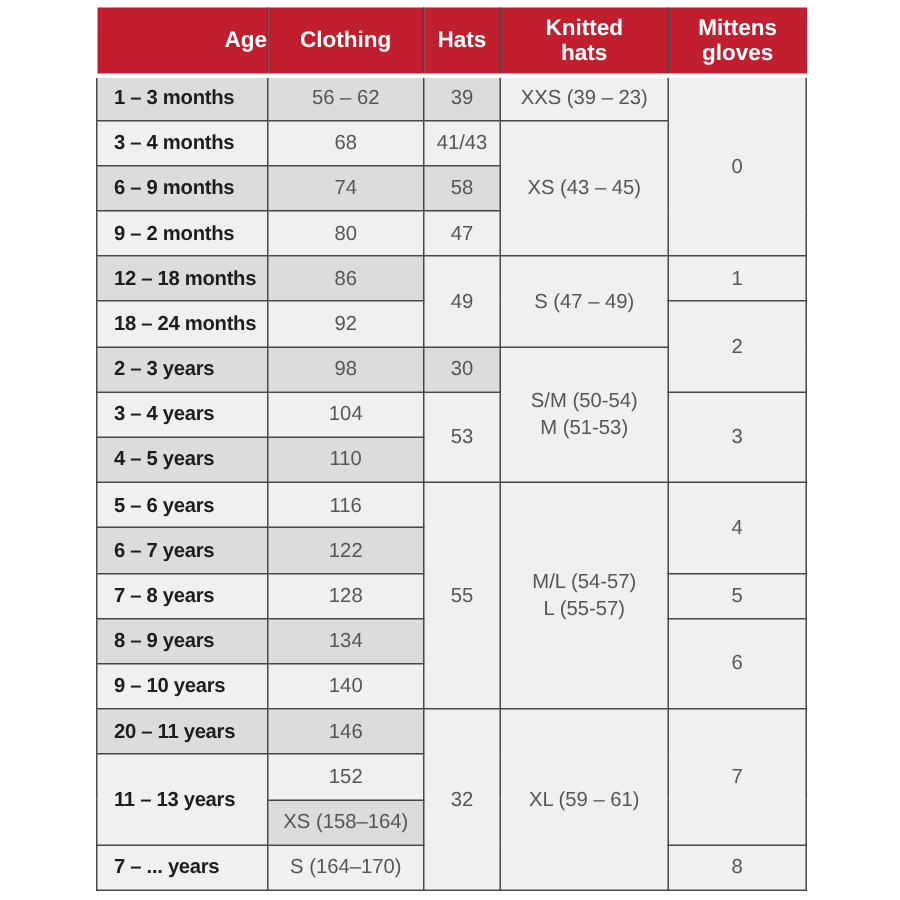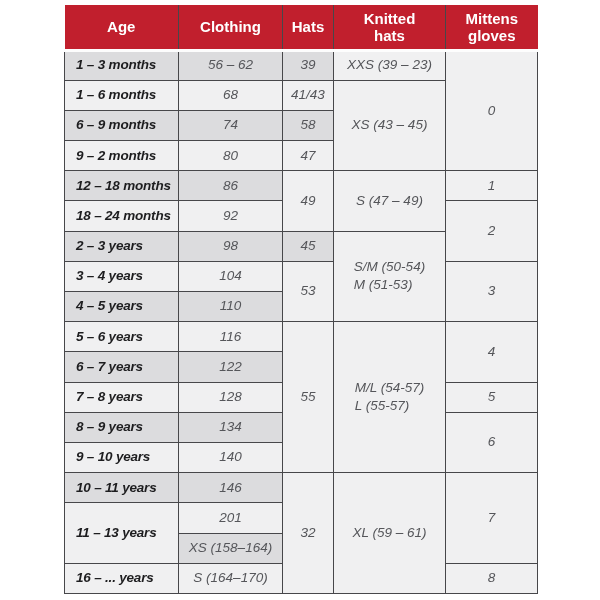--- a/index.html
+++ b/index.html
@@ -32,43 +32,42 @@
     font-size: 15px;
     font-weight: 700;
     line-height: 1.15;
     text-align: center;
     vertical-align: middle;
     border: 0;
     border-left: 1.5px solid var(--border, #47474a);
     border-bottom: 3px solid #fdfdfd;
     padding: 0;
   }
-  th:first-child { border-left: 0; }
+  th:first-child { border-left: 0; text-align: right; }
   td {
     border: 1.5px solid var(--border, #47474a);
     padding: 0;
     vertical-align: middle;
     font-size: 13.5px;
     text-align: center;
     color: var(--data-text, #55565a);
   }
   td.col-age {
     text-align: left;
     padding-left: 11px;
     font-weight: 700;
     color: var(--age-text, #1d1d1f);
     letter-spacing: -0.2px;
   }
   .shade-gray  { background: var(--row-gray, #dcdcde); }
   .shade-light { background: var(--row-light, #f0f0f1); }
   .cellblock {
     display: inline-block;
-    text-align: left;
+    text-align: center;
     line-height: 1.35;
-    font-style: italic;
   }
 </style>
 </head>
 <body>
 
 <div class="stage">
   <table class="size-chart">
     <colgroup>
         <col style="width: 114px;">
         <col style="width: 104px;">
@@ -87,21 +86,21 @@
     </thead>
     <tbody>
         <tr>
           <td class="col-age shade-gray"><span class="cellblock">1 – 3 months</span></td>
           <td class="col-clothing shade-gray"><span class="cellblock">56 – 62</span></td>
           <td class="col-hats shade-gray"><span class="cellblock">39</span></td>
           <td class="col-knitted shade-light"><span class="cellblock">XXS (39 – 23)</span></td>
           <td class="col-mittens shade-light" rowspan="4"><span class="cellblock">0</span></td>
         </tr>
         <tr>
-          <td class="col-age shade-light"><span class="cellblock">1 – 6 months</span></td>
+          <td class="col-age shade-light"><span class="cellblock">3 – 4 months</span></td>
           <td class="col-clothing shade-light"><span class="cellblock">68</span></td>
           <td class="col-hats shade-light"><span class="cellblock">41/43</span></td>
           <td class="col-knitted shade-light" rowspan="3"><span class="cellblock">XS (43 – 45)</span></td>
         </tr>
         <tr>
           <td class="col-age shade-gray"><span class="cellblock">6 – 9 months</span></td>
           <td class="col-clothing shade-gray"><span class="cellblock">74</span></td>
           <td class="col-hats shade-gray"><span class="cellblock">58</span></td>
         </tr>
         <tr>
@@ -117,21 +116,21 @@
           <td class="col-mittens shade-light"><span class="cellblock">1</span></td>
         </tr>
         <tr>
           <td class="col-age shade-light"><span class="cellblock">18 – 24 months</span></td>
           <td class="col-clothing shade-light"><span class="cellblock">92</span></td>
           <td class="col-mittens shade-light" rowspan="2"><span class="cellblock">2</span></td>
         </tr>
         <tr>
           <td class="col-age shade-gray"><span class="cellblock">2 – 3 years</span></td>
           <td class="col-clothing shade-gray"><span class="cellblock">98</span></td>
-          <td class="col-hats shade-gray"><span class="cellblock">45</span></td>
+          <td class="col-hats shade-gray"><span class="cellblock">30</span></td>
           <td class="col-knitted shade-light" rowspan="3"><span class="cellblock">S/M (50-54)<br>M (51-53)</span></td>
         </tr>
         <tr>
           <td class="col-age shade-light"><span class="cellblock">3 – 4 years</span></td>
           <td class="col-clothing shade-light"><span class="cellblock">104</span></td>
           <td class="col-hats shade-light" rowspan="2"><span class="cellblock">53</span></td>
           <td class="col-mittens shade-light" rowspan="2"><span class="cellblock">3</span></td>
         </tr>
         <tr>
           <td class="col-age shade-gray"><span class="cellblock">4 – 5 years</span></td>
@@ -156,33 +155,33 @@
         <tr>
           <td class="col-age shade-gray"><span class="cellblock">8 – 9 years</span></td>
           <td class="col-clothing shade-gray"><span class="cellblock">134</span></td>
           <td class="col-mittens shade-light" rowspan="2"><span class="cellblock">6</span></td>
         </tr>
         <tr>
           <td class="col-age shade-light"><span class="cellblock">9 – 10 years</span></td>
           <td class="col-clothing shade-light"><span class="cellblock">140</span></td>
         </tr>
         <tr>
-          <td class="col-age shade-gray"><span class="cellblock">10 – 11 years</span></td>
+          <td class="col-age shade-gray"><span class="cellblock">20 – 11 years</span></td>
           <td class="col-clothing shade-gray"><span class="cellblock">146</span></td>
           <td class="col-hats shade-light" rowspan="4"><span class="cellblock">32</span></td>
           <td class="col-knitted shade-light" rowspan="4"><span class="cellblock">XL (59 – 61)</span></td>
           <td class="col-mittens shade-light" rowspan="3"><span class="cellblock">7</span></td>
         </tr>
         <tr>
           <td class="col-age shade-light" rowspan="2"><span class="cellblock">11 – 13 years</span></td>
-          <td class="col-clothing shade-light"><span class="cellblock">201</span></td>
+          <td class="col-clothing shade-light"><span class="cellblock">152</span></td>
         </tr>
         <tr>
           <td class="col-clothing shade-gray"><span class="cellblock">XS (158–164)</span></td>
         </tr>
         <tr>
-          <td class="col-age shade-light"><span class="cellblock">16 – ... years</span></td>
+          <td class="col-age shade-light"><span class="cellblock">7 – ... years</span></td>
           <td class="col-clothing shade-light"><span class="cellblock">S (164–170)</span></td>
           <td class="col-mittens shade-light"><span class="cellblock">8</span></td>
         </tr>
       </tbody>
   </table>
 </div>
 
 </body></html>

